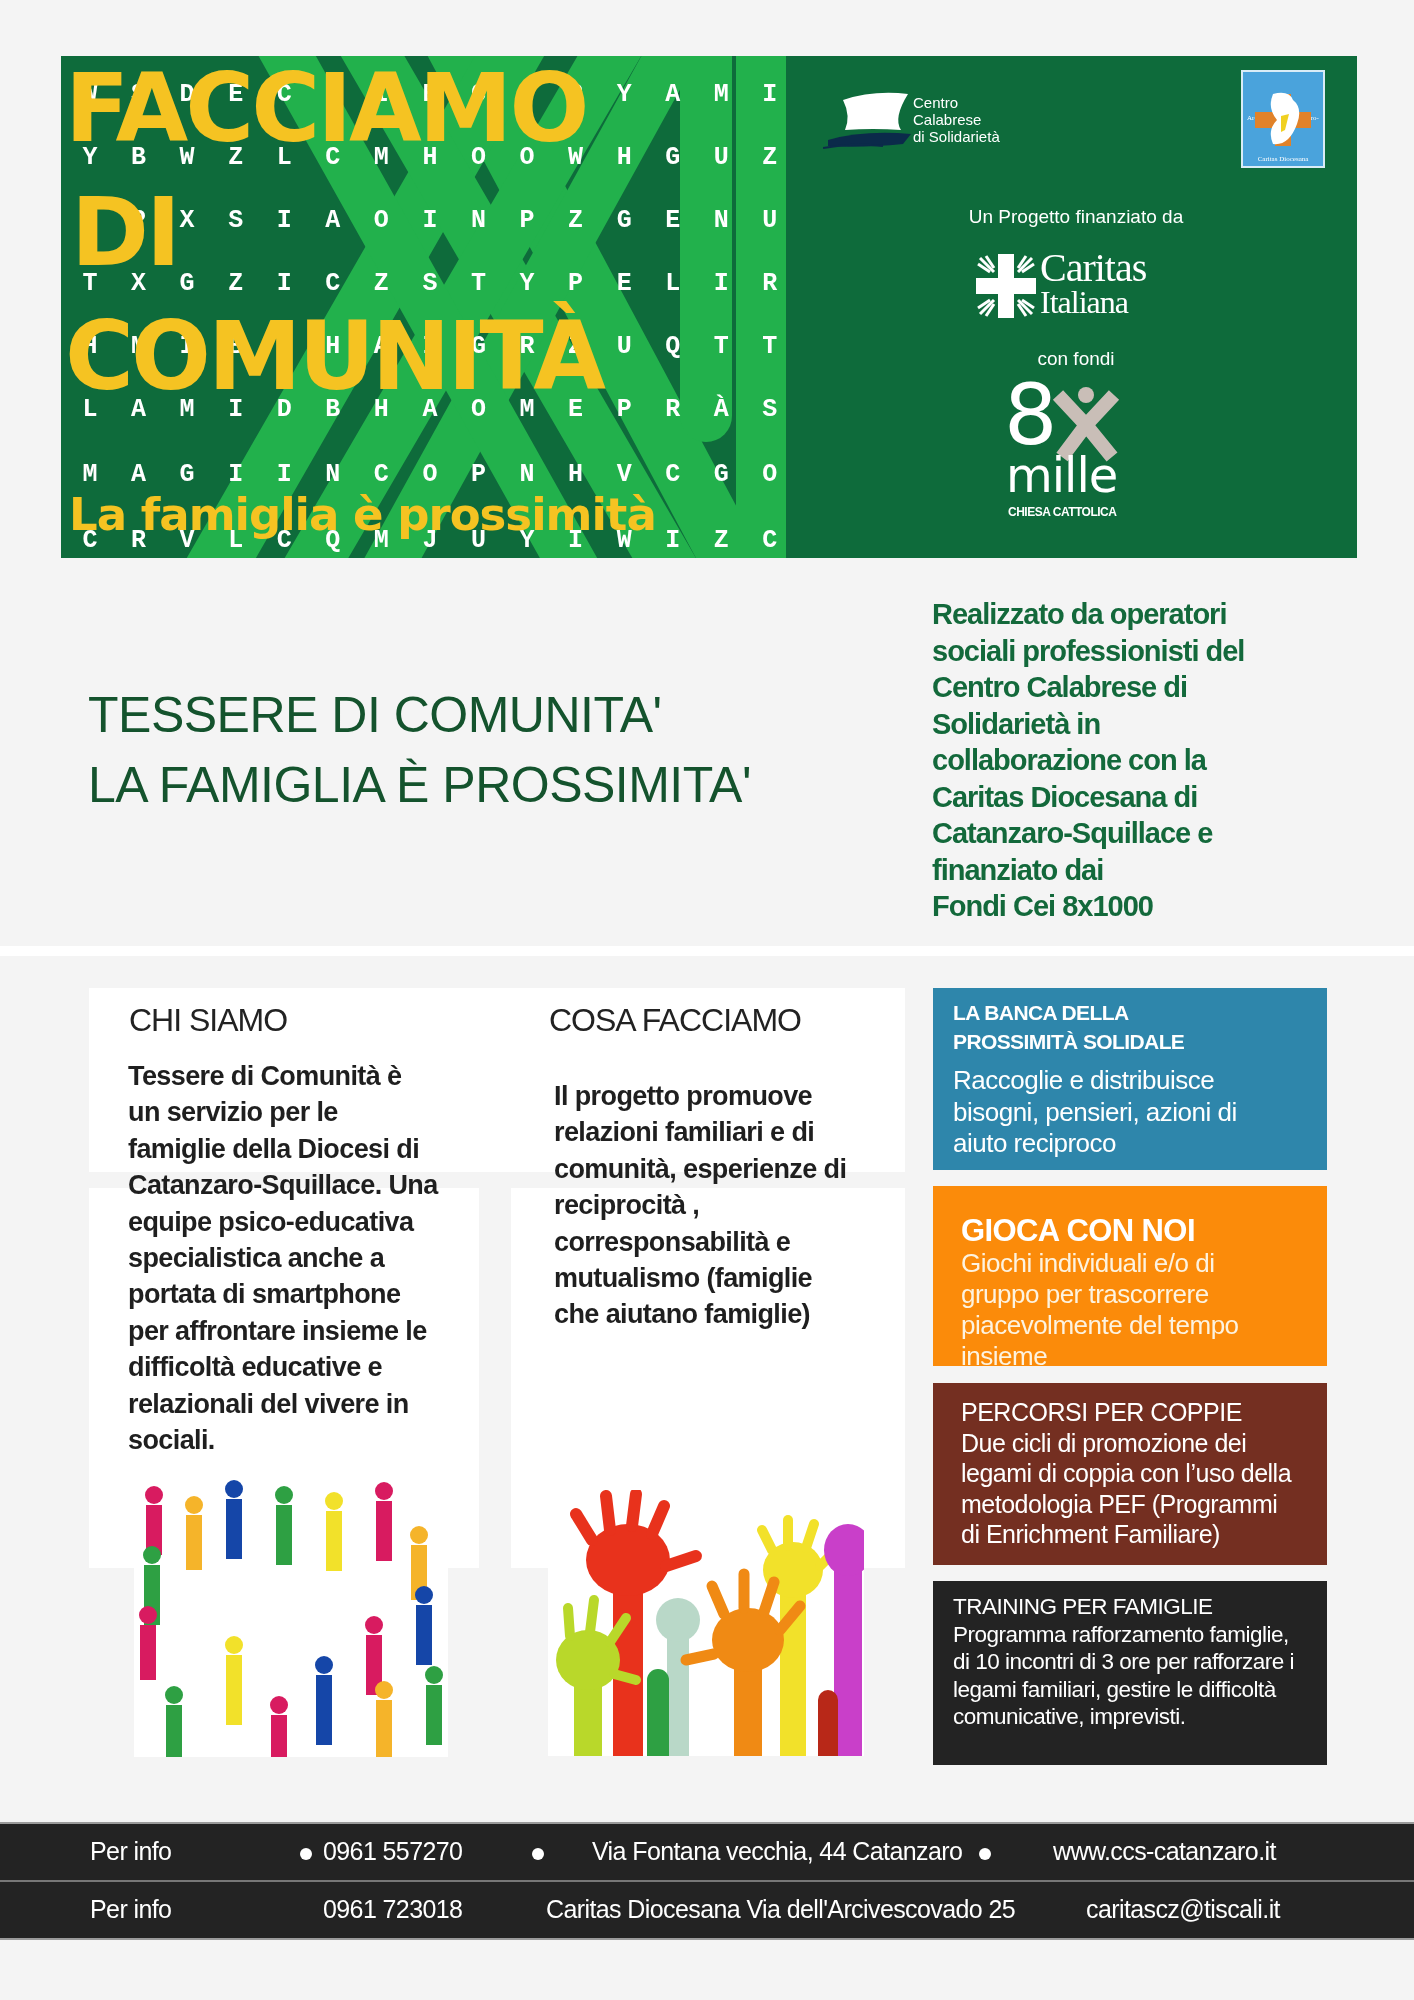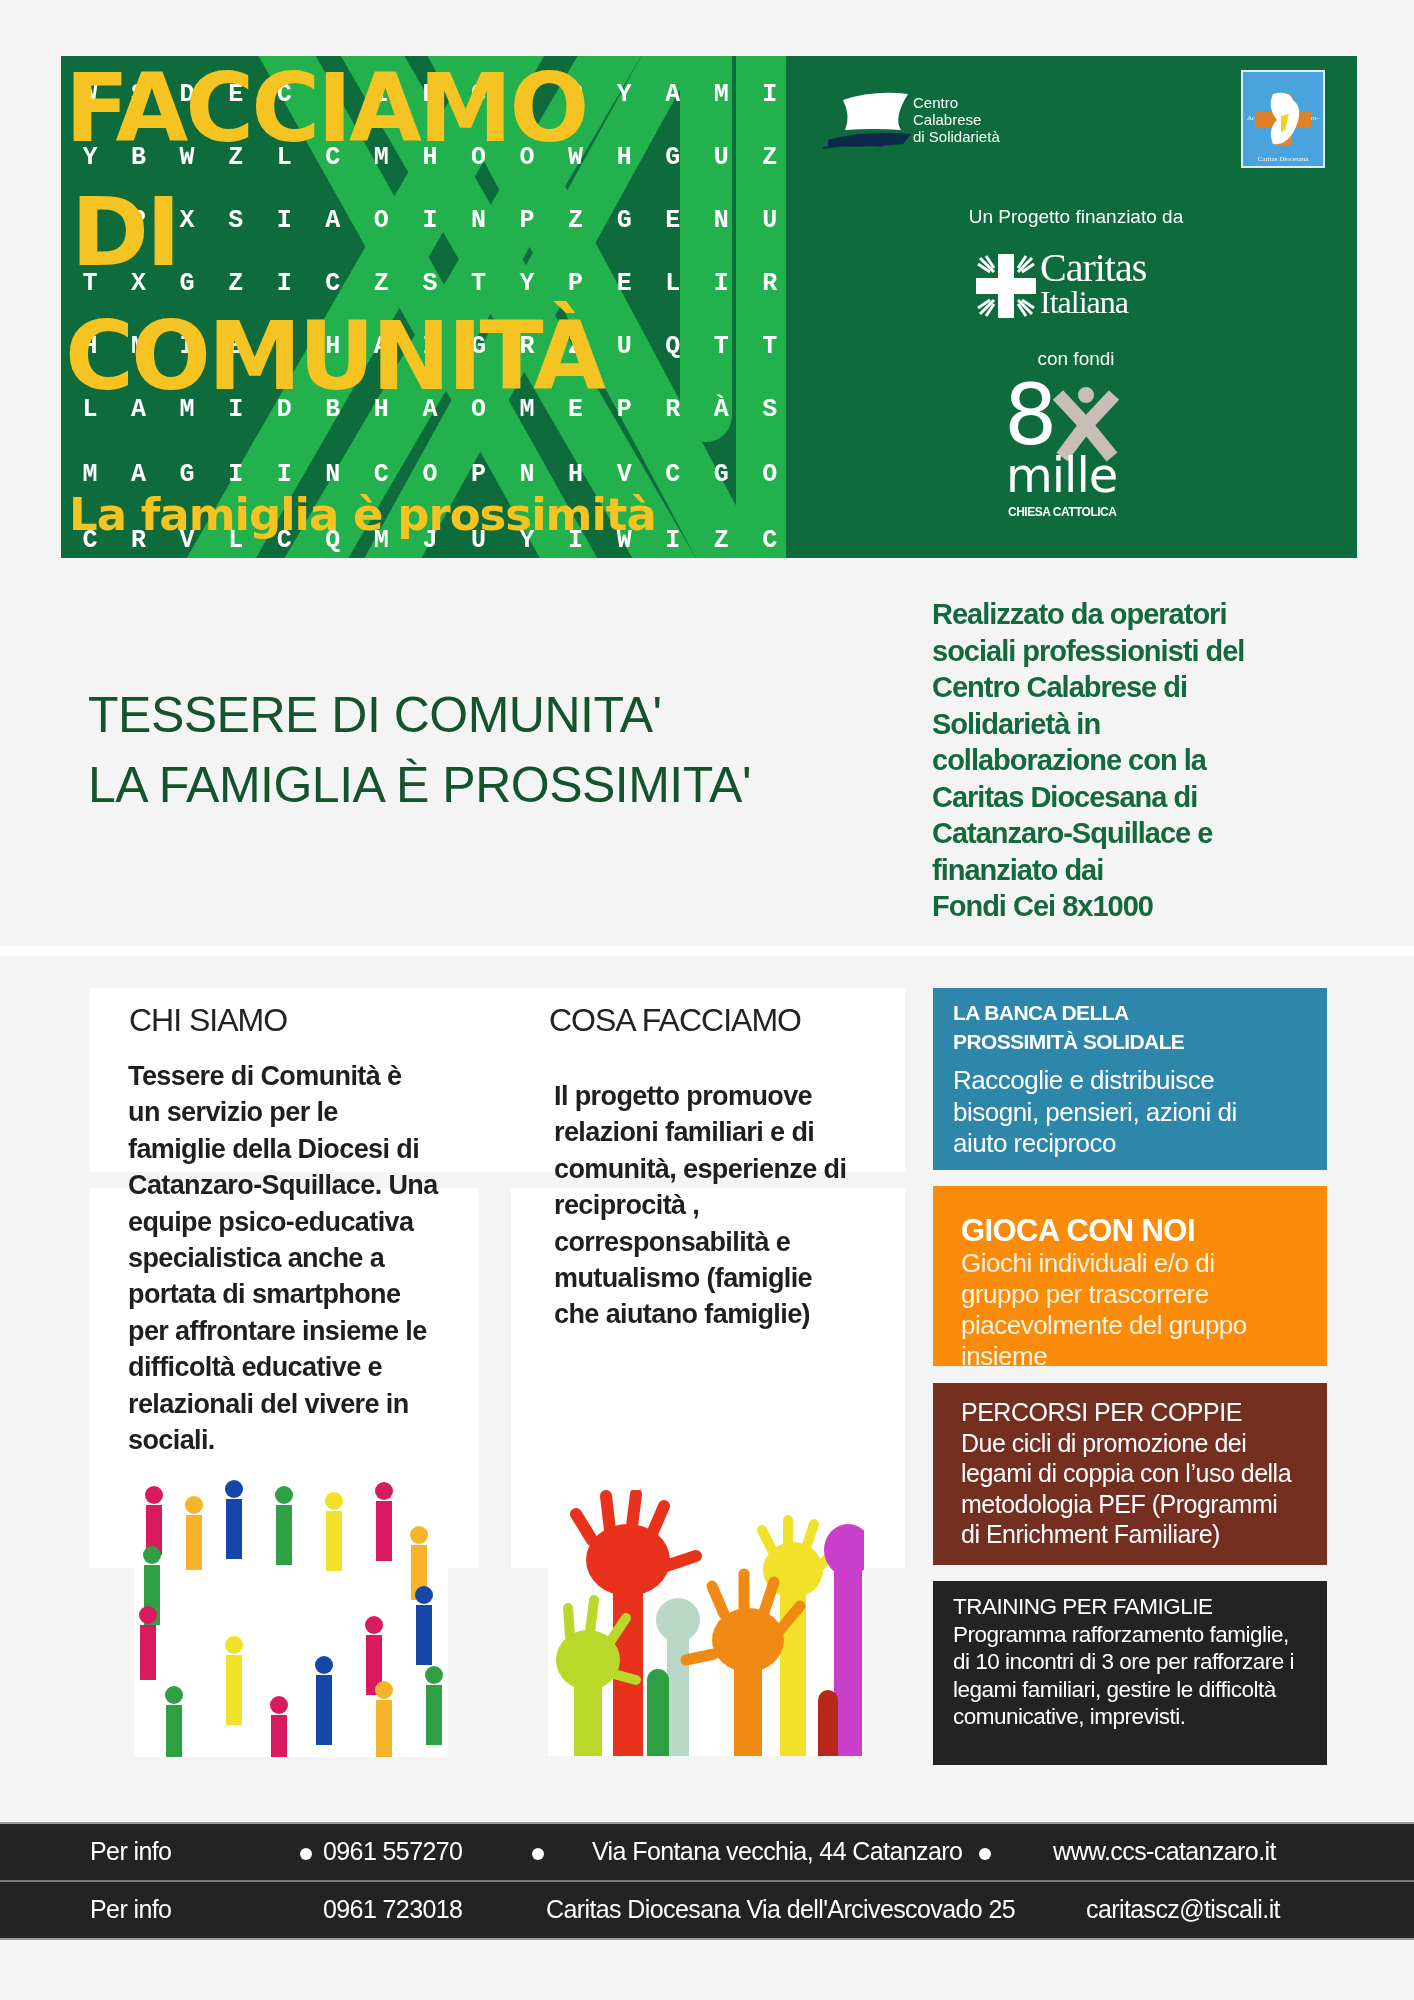--- a/index.html
+++ b/index.html
@@ -468,21 +468,21 @@
     <div>bisogni, pensieri, azioni di</div>
     <div>aiuto reciproco</div>
   </div>
 </div>
 
 <div class="abs info-box" style="top:1186px;height:180px;background:#fb8b0a;padding:29px 0 0 28px;color:#fdf3e0">
   <div class="info-title" style="font-size:31px;line-height:32px;color:#ffffff">GIOCA CON NOI</div>
   <div class="info-body" style="font-size:26px;line-height:31px;margin-top:1px">
     <div>Giochi individuali e/o di</div>
     <div>gruppo per trascorrere</div>
-    <div>piacevolmente del gruppo</div>
+    <div>piacevolmente del tempo</div>
     <div>insieme</div>
   </div>
 </div>
 
 <div class="abs info-box" style="top:1383px;height:182px;background:#742f21;padding:14px 0 0 28px">
   <div class="info-body" style="font-size:25px;line-height:30.5px">
     <div>PERCORSI PER COPPIE</div>
     <div>Due cicli di promozione dei</div>
     <div>legami di coppia con l’uso della</div>
     <div>metodologia PEF (Programmi</div>

